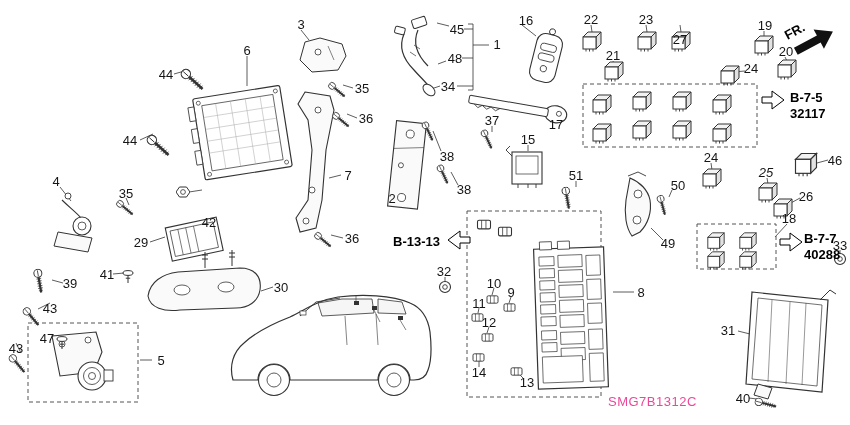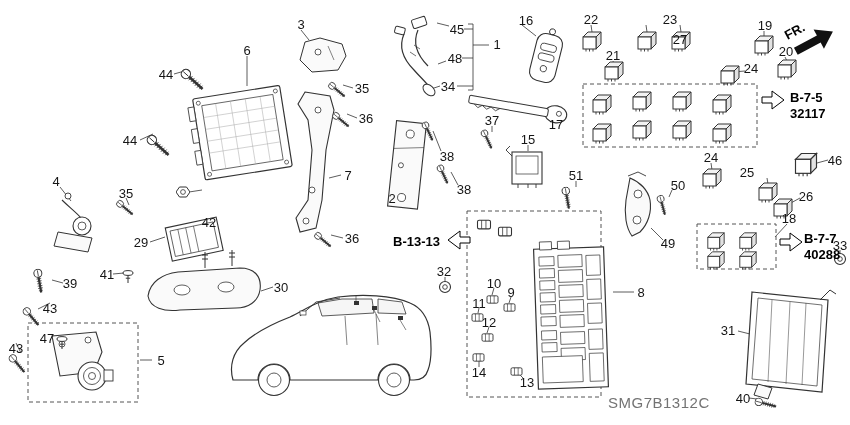--- a/index.html
+++ b/index.html
@@ -9,21 +9,21 @@
   .callout {
     position:absolute; transform:translate(-50%,-50%);
     font-size:13px; color:#151515; line-height:1; white-space:nowrap;
     font-family:"Liberation Sans", sans-serif;
   }
   .ref {
     position:absolute; font-weight:bold; font-size:13px; color:#000;
     line-height:1.25; white-space:nowrap; text-align:left;
   }
   .code {
-    position:absolute; left:608px; top:394px; font-size:15px; color:#737373;
+    position:absolute; left:608px; top:394px; font-size:13px; color:#ec4899;
     letter-spacing:0.5px;
   }
 </style>
 </head>
 <body>
 
 <div class="stage">
 
   <svg class="drawing" width="850" height="425" viewBox="0 0 850 425">
     <defs>
@@ -361,41 +361,41 @@
       <span class="callout" style="left: 301px; top: 24px;">3</span>
       <span class="callout" style="left: 362px; top: 88px;">35</span>
       <span class="callout" style="left: 366px; top: 118px;">36</span>
       <span class="callout" style="left: 457px; top: 29px;">45</span>
       <span class="callout" style="left: 497px; top: 44px;">1</span>
       <span class="callout" style="left: 455px; top: 58px;">48</span>
       <span class="callout" style="left: 448px; top: 86px;">34</span>
       <span class="callout" style="left: 526px; top: 20px;">16</span>
       <span class="callout" style="left: 591px; top: 19px;">22</span>
       <span class="callout" style="left: 613px; top: 55px;">21</span>
-      <span class="callout" style="left: 670px; top: 19px; text-align: right;">23</span>
+      <span class="callout" style="left: 646px; top: 19px; text-align: right;">23</span>
       <span class="callout" style="left: 680px; top: 19px; margin-top: 20px;">27</span>
       <span class="callout" style="left: 765px; top: 25px;">19</span>
       <span class="callout" style="left: 786px; top: 51px;">20</span>
       <span class="callout" style="left: 751px; top: 68px;">24</span>
       <span class="callout" style="left: 130px; top: 140px;">44</span>
       <span class="callout" style="left: 492px; top: 120px;">37</span>
       <span class="callout" style="left: 528px; top: 139px;">15</span>
       <span class="callout" style="left: 556px; top: 124px;">17</span>
       <span class="callout" style="left: 447px; top: 156px;">38</span>
       <span class="callout" style="left: 464px; top: 189px;">38</span>
       <span class="callout" style="left: 348px; top: 175px;">7</span>
       <span class="callout" style="left: 392px; top: 198px;">2</span>
       <span class="callout" style="left: 56px; top: 181px;">4</span>
       <span class="callout" style="left: 126px; top: 193px;">35</span>
       <span class="callout" style="left: 209px; top: 190px; margin-top: 32px;">42</span>
       <span class="callout" style="left: 141px; top: 242px;">29</span>
       <span class="callout" style="left: 352px; top: 238px;">36</span>
       <span class="callout" style="left: 835px; top: 160px;">46</span>
       <span class="callout" style="left: 711px; top: 157px;">24</span>
-      <span class="callout" style="left: 747px; top: 172px;">25</span>
+      <span class="callout" style="left: 766px; top: 172px; font-style: italic;">25</span>
       <span class="callout" style="left: 806px; top: 196px;">26</span>
       <span class="callout" style="left: 789px; top: 218px;">18</span>
       <span class="callout" style="left: 576px; top: 175px;">51</span>
       <span class="callout" style="left: 678px; top: 185px;">50</span>
       <span class="callout" style="left: 668px; top: 243px;">49</span>
       <span class="callout" style="left: 70px; top: 283px;">39</span>
       <span class="callout" style="left: 107px; top: 274px;">41</span>
       <span class="callout" style="left: 281px; top: 287px;">30</span>
       <span class="callout" style="left: 444px; top: 271px;">32</span>
       <span class="callout" style="left: 494px; top: 283px;">10</span>

